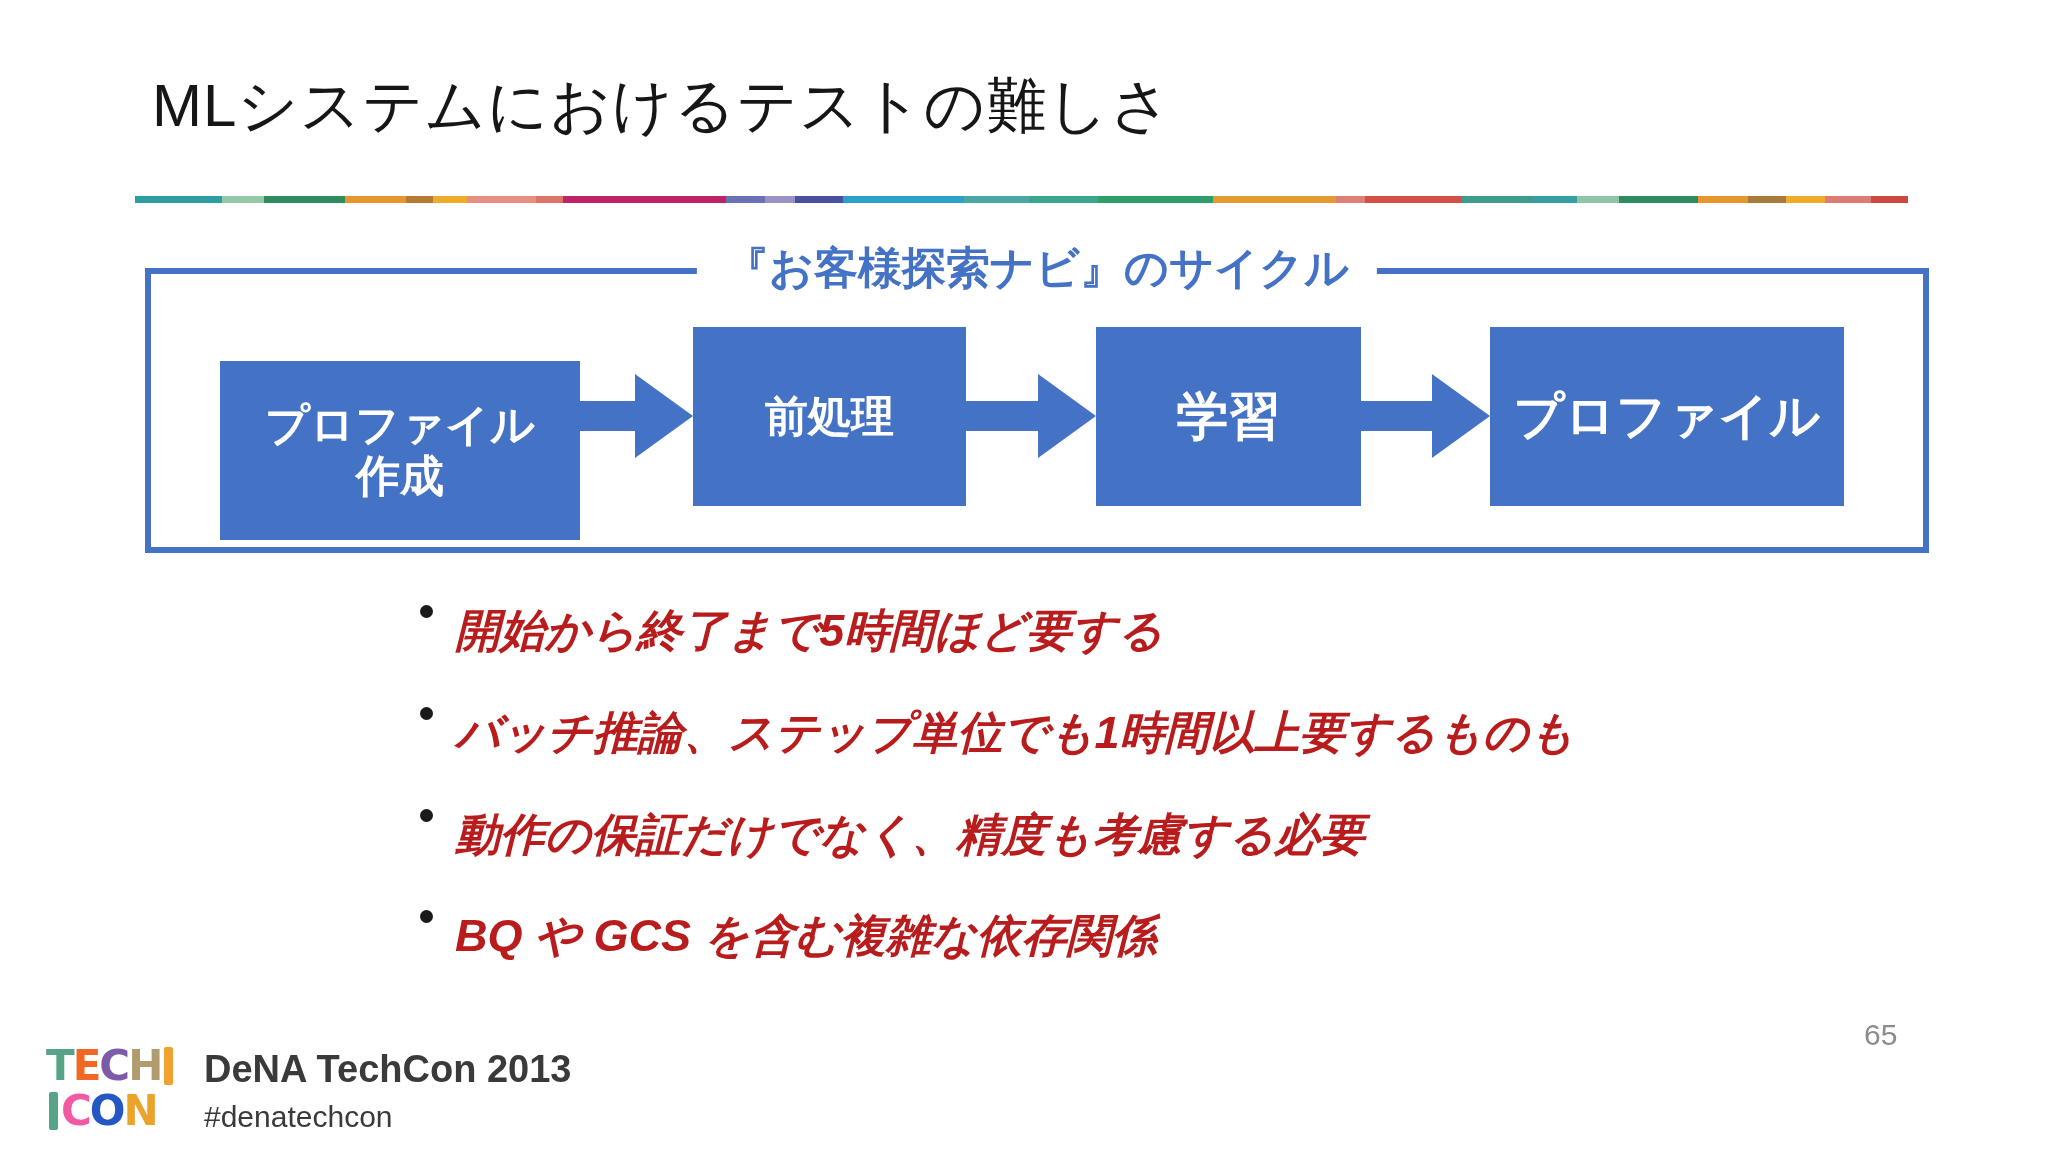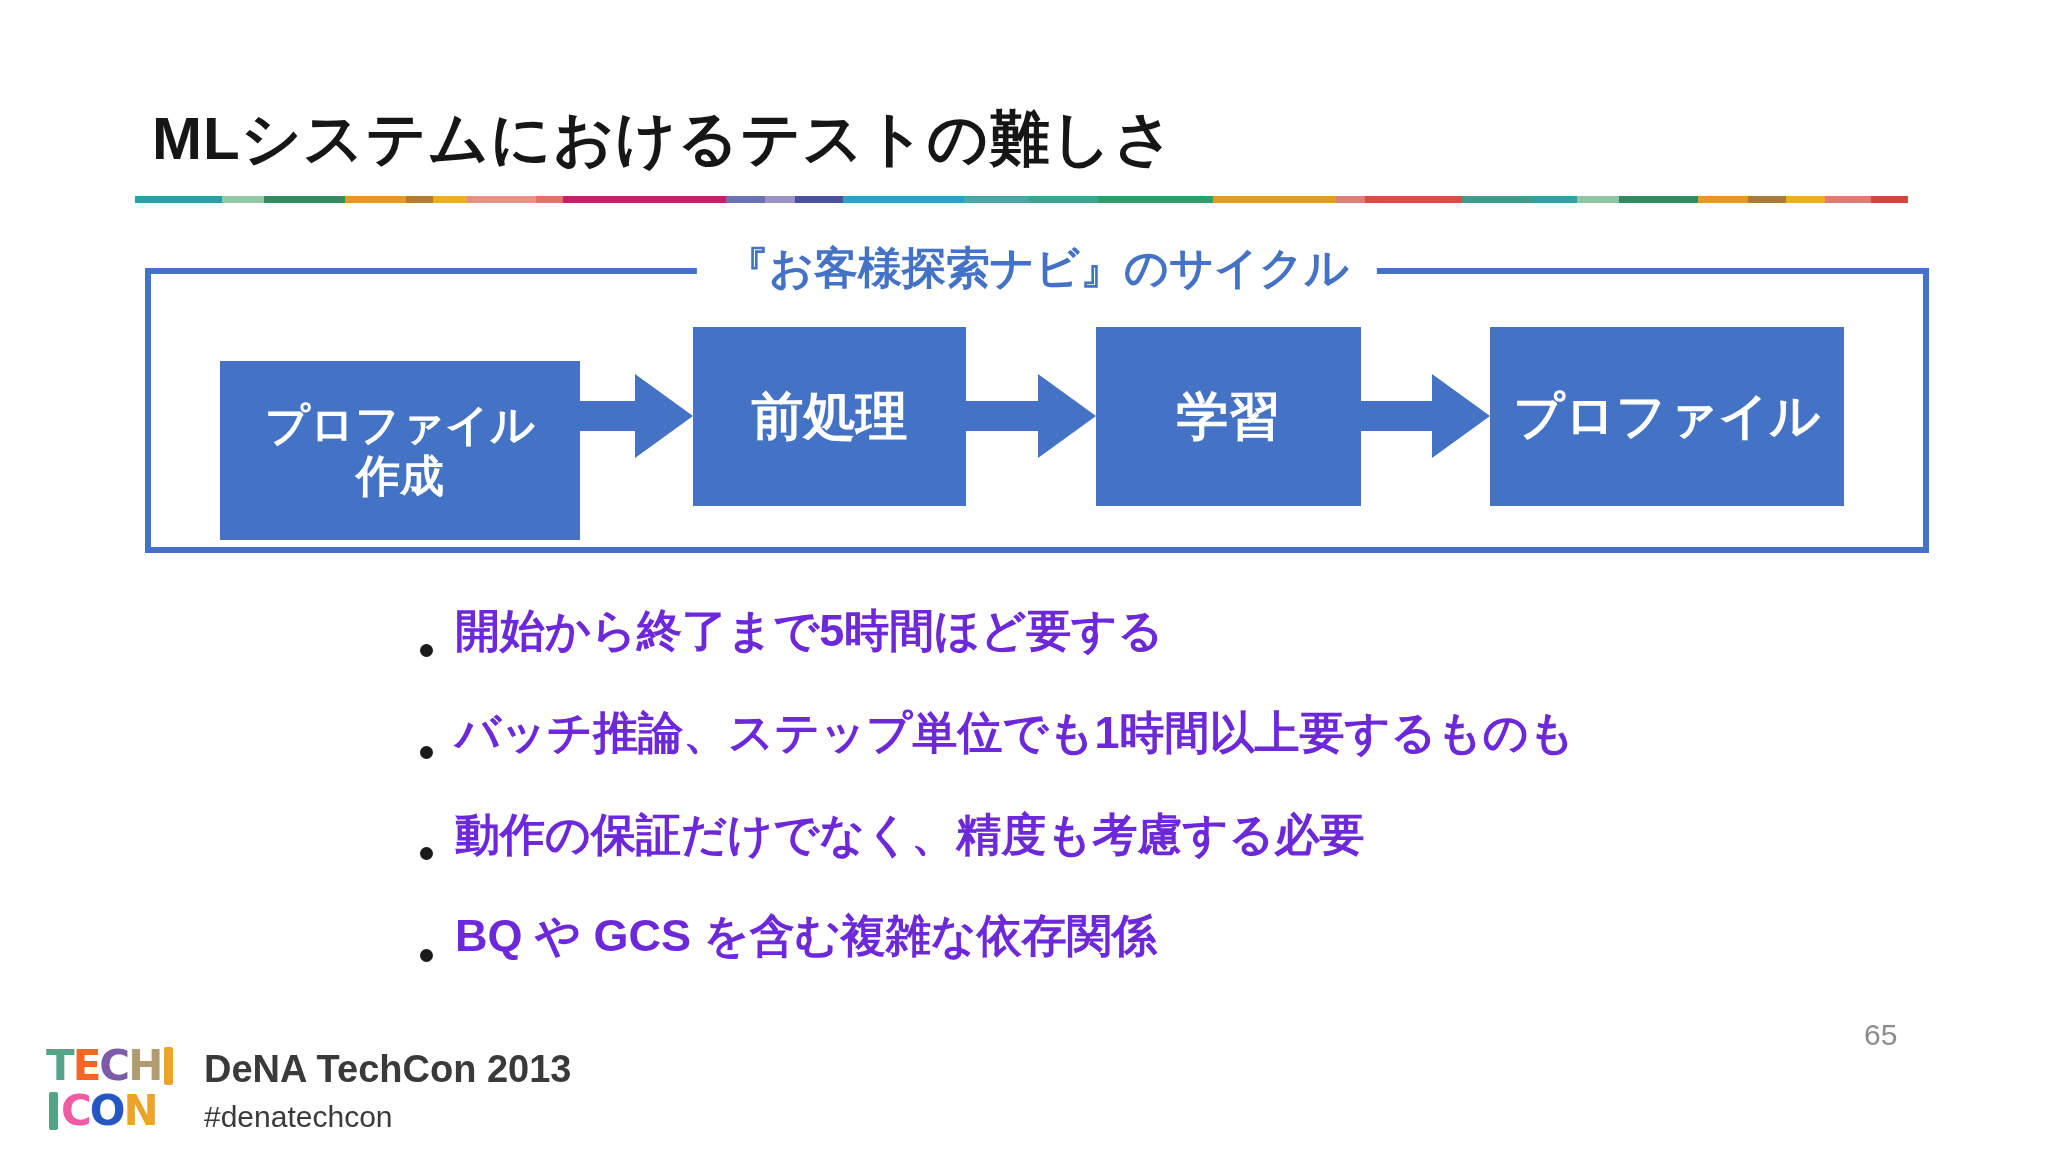--- a/index.html
+++ b/index.html
@@ -9,25 +9,24 @@
     font-family:"Liberation Sans","DejaVu Sans",sans-serif;
     position:relative;
     overflow:hidden;
     color:#161616;
   }
   .abs{position:absolute;}
 
   
   #slide-title{
     left:152px;top:66px;
-    font-size:60px;font-weight:700;
+    font-size:60px;font-weight:400;
     letter-spacing:1px;
     color:#161616;
     white-space:nowrap;
-    margin-top:33px;
   }
 
   
   #divider{
     left:135px;top:196px;width:1773px;height:7px;
     display:flex;flex-direction:row;
   }
   #divider .seg{height:100%;}
 
   
@@ -48,21 +47,21 @@
   .step-box{
     position:absolute;top:53px;height:179px;
     background:var(--accent,#4472C4);
     color:#ffffff;font-weight:800;
     display:flex;align-items:center;justify-content:center;
     text-align:center;
     white-space:pre-line;
     line-height:1.15;
   }
   #step-1{left:69px;width:360px;font-size:44px;margin-top:34px;}
-  #step-2{left:542px;width:273px;font-size:52px;}
+  #step-2{left:542px;width:273px;font-size:43px;}
   #step-3{left:945px;width:265px;font-size:52px;font-family:Liberation Serif, serif;}
   #step-4{left:1339px;width:354px;font-size:50px;}
 
   .flow-arrow{
     position:absolute;top:100px;height:84px;
     display:flex;align-items:center;
   }
   #arrow-1{left:429px;width:113px;}
   #arrow-2{left:815px;width:130px;}
   #arrow-3{left:1210px;width:129px;}
@@ -73,26 +72,27 @@
     border-bottom:42px solid transparent;
     border-left:58px solid var(--accent,#4472C4);
   }
 
   
   #bullets{
     left:420px;top:605px;
     list-style:none;margin:0;padding:0;
   }
   #bullets li{
-    display:flex;align-items:flex-end;
+    display:flex;align-items:flex-start;
     margin-bottom:50px;
     font-size:45px;font-weight:700;
-    color:#6d28d9;
+    color:#b91c1c;
     white-space:nowrap;
     line-height:1.15;
+    font-style:italic;
   }
   .bullet-dot{
     width:13px;height:13px;border-radius:50%;
     background:#1a1a1a;
     margin-right:22px;
     flex:none;
   }
 
   
   #techcon-logo{left:46px;top:1042px;line-height:0;}

